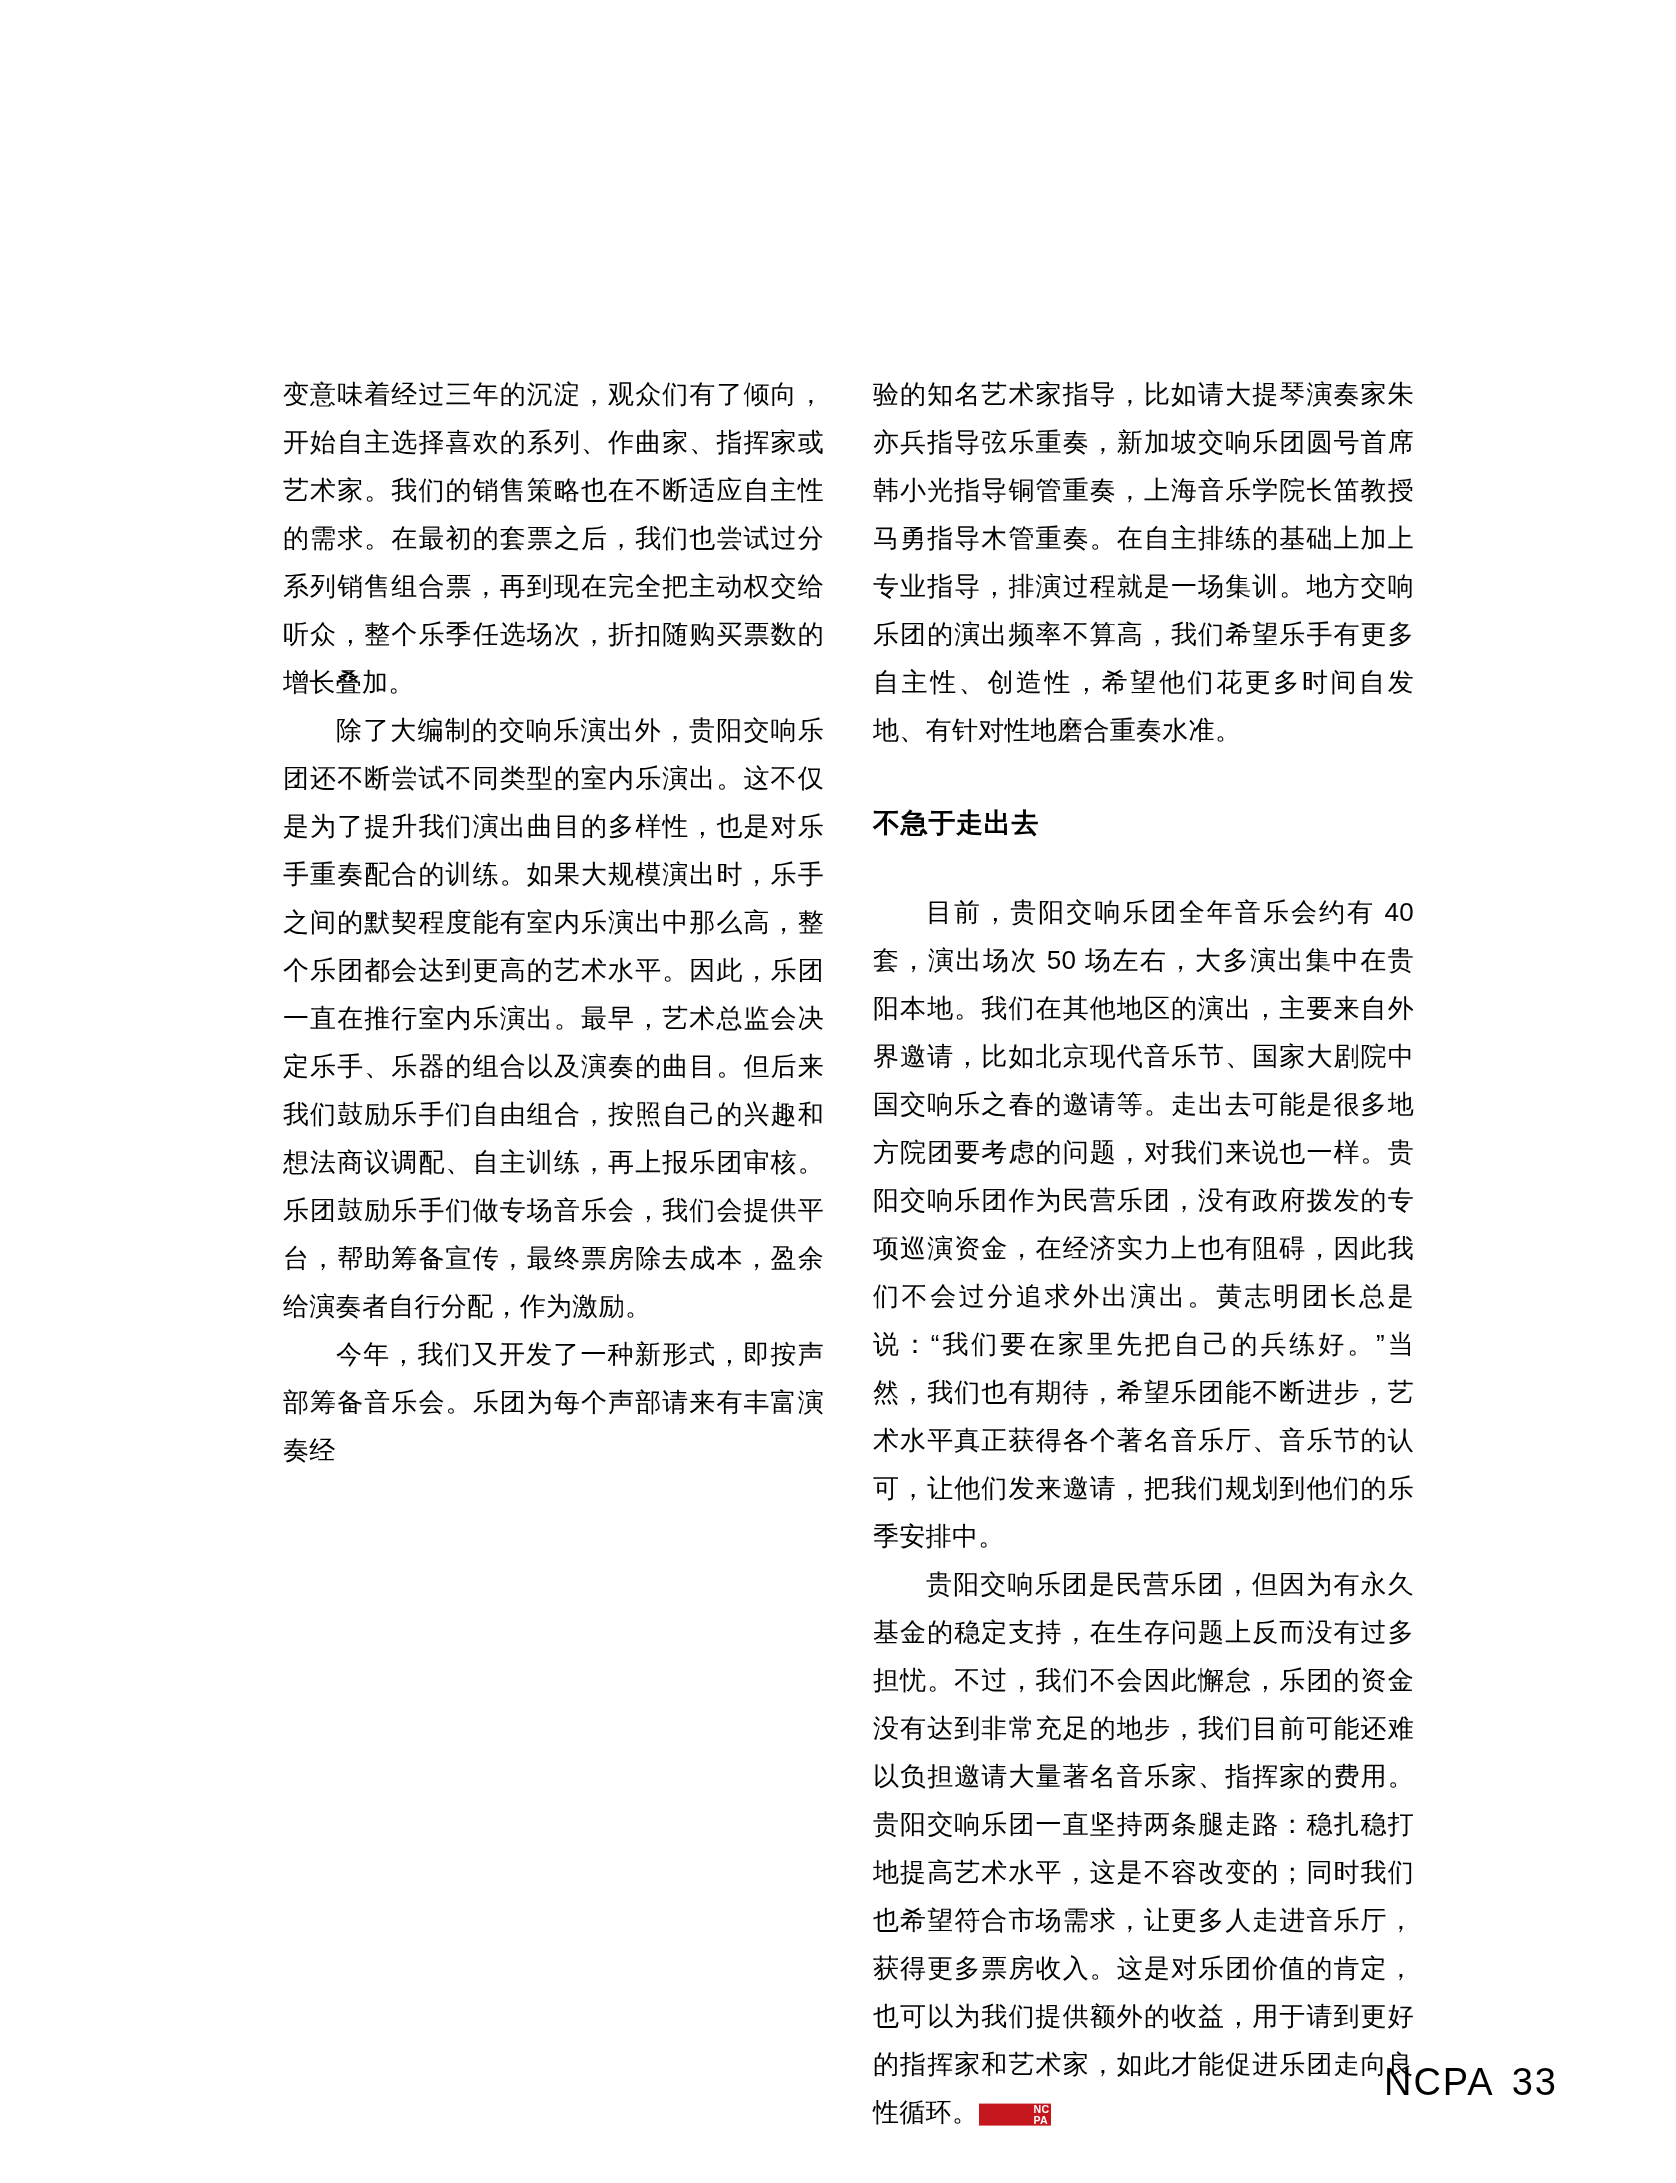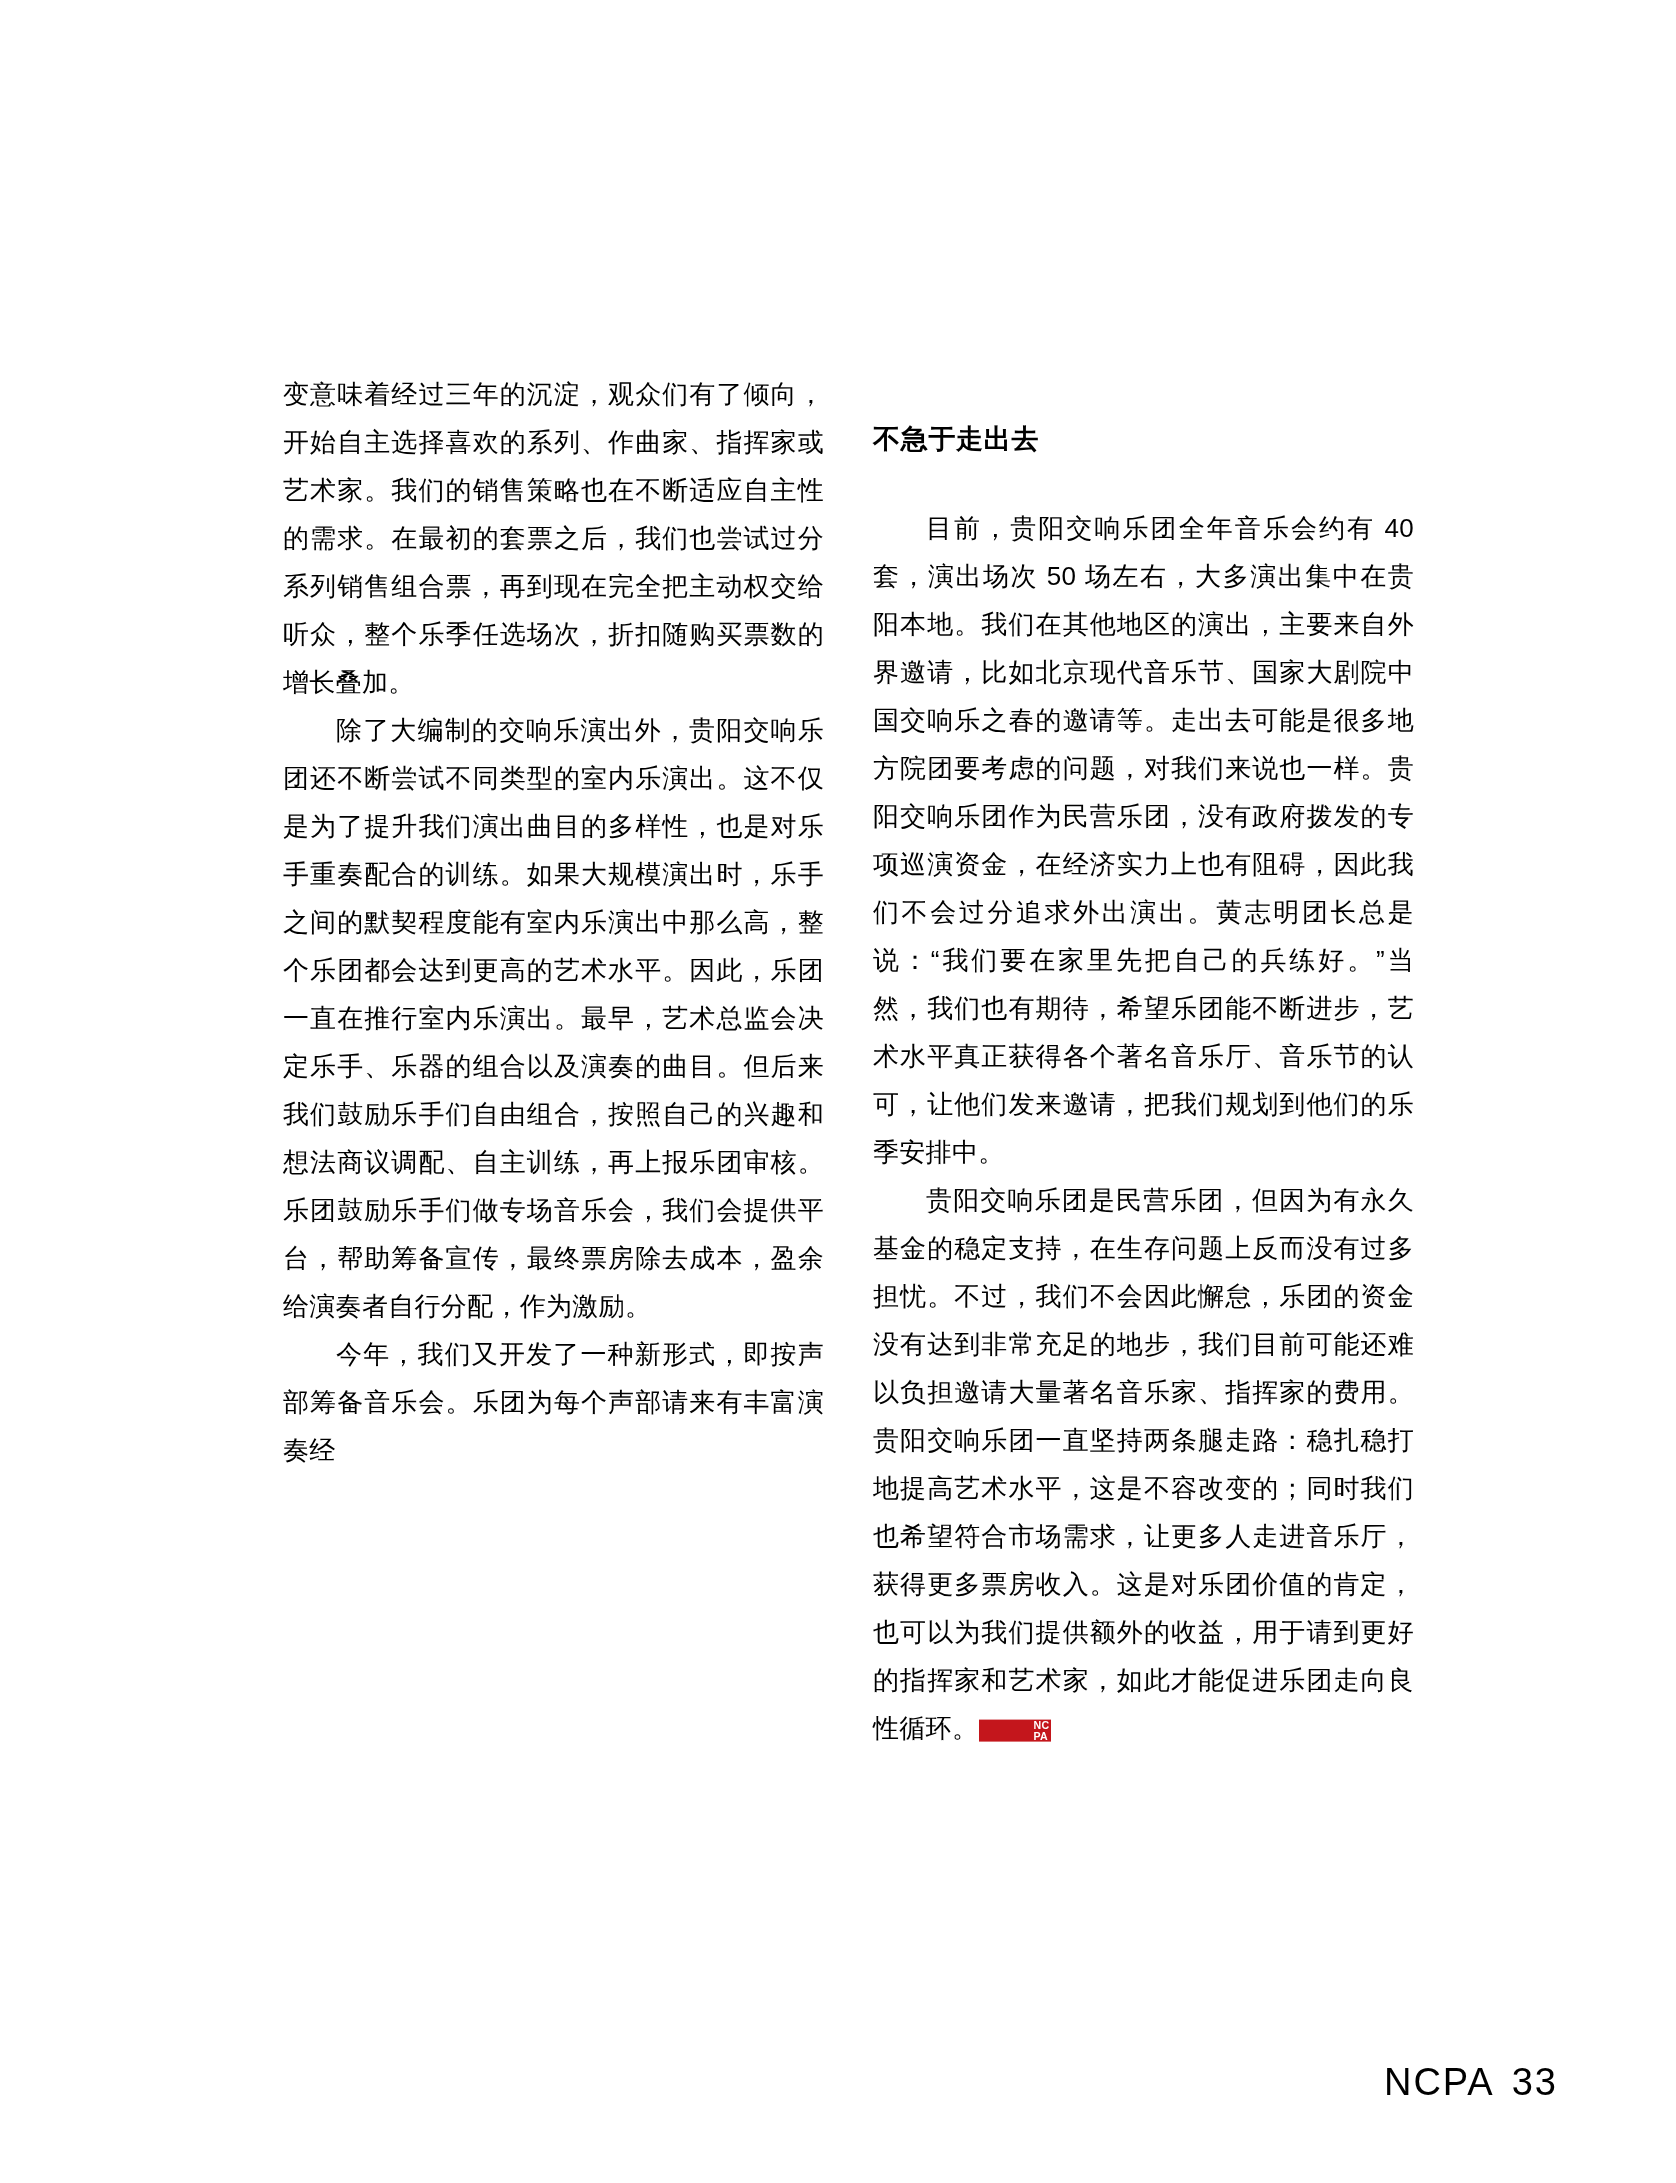--- a/index.html
+++ b/index.html
@@ -79,20 +79,21 @@
 
 <div class="page">
 
   <div class="column col-left">
     <p class="body">变意味着经过三年的沉淀，观众们有了倾向，开始自主选择喜欢的系列、作曲家、指挥家或艺术家。我们的销售策略也在不断适应自主性的需求。在最初的套票之后，我们也尝试过分系列销售组合票，再到现在完全把主动权交给听众，整个乐季任选场次，折扣随购买票数的增长叠加。</p>
     <p class="body indent">除了大编制的交响乐演出外，贵阳交响乐团还不断尝试不同类型的室内乐演出。这不仅是为了提升我们演出曲目的多样性，也是对乐手重奏配合的训练。如果大规模演出时，乐手之间的默契程度能有室内乐演出中那么高，整个乐团都会达到更高的艺术水平。因此，乐团一直在推行室内乐演出。最早，艺术总监会决定乐手、乐器的组合以及演奏的曲目。但后来我们鼓励乐手们自由组合，按照自己的兴趣和想法商议调配、自主训练，再上报乐团审核。乐团鼓励乐手们做专场音乐会，我们会提供平台，帮助筹备宣传，最终票房除去成本，盈余给演奏者自行分配，作为激励。</p>
     <p class="body indent">今年，我们又开发了一种新形式，即按声部筹备音乐会。乐团为每个声部请来有丰富演奏经</p>
   </div>
 
   <div class="column col-right">
+    <p class="body">验的知名艺术家指导，比如请大提琴演奏家朱亦兵指导弦乐重奏，新加坡交响乐团圆号首席韩小光指导铜管重奏，上海音乐学院长笛教授马勇指导木管重奏。在自主排练的基础上加上专业指导，排演过程就是一场集训。地方交响乐团的演出频率不算高，我们希望乐手有更多自主性、创造性，希望他们花更多时间自发地、有针对性地磨合重奏水准。</p>
     <h2 class="section-heading">不急于走出去</h2>
     <p class="body indent">目前，贵阳交响乐团全年音乐会约有 40 套，演出场次 50 场左右，大多演出集中在贵阳本地。我们在其他地区的演出，主要来自外界邀请，比如北京现代音乐节、国家大剧院中国交响乐之春的邀请等。走出去可能是很多地方院团要考虑的问题，对我们来说也一样。贵阳交响乐团作为民营乐团，没有政府拨发的专项巡演资金，在经济实力上也有阻碍，因此我们不会过分追求外出演出。黄志明团长总是说：“我们要在家里先把自己的兵练好。”当然，我们也有期待，希望乐团能不断进步，艺术水平真正获得各个著名音乐厅、音乐节的认可，让他们发来邀请，把我们规划到他们的乐季安排中。</p>
     <p class="body indent">
       <span>贵阳交响乐团是民营乐团，但因为有永久基金的稳定支持，在生存问题上反而没有过多担忧。不过，我们不会因此懈怠，乐团的资金没有达到非常充足的地步，我们目前可能还难以负担邀请大量著名音乐家、指挥家的费用。贵阳交响乐团一直坚持两条腿走路：稳扎稳打地提高艺术水平，这是不容改变的；同时我们也希望符合市场需求，让更多人走进音乐厅，获得更多票房收入。这是对乐团价值的肯定，也可以为我们提供额外的收益，用于请到更好的指挥家和艺术家，如此才能促进乐团走向良性循环。</span><span class="endmark"><span class="em-line">NC</span><span class="em-line">PA</span></span>
     </p>
   </div>
 
   <div class="footer">
     <span>NCPA</span><span class="page-num">33</span>
   </div>

